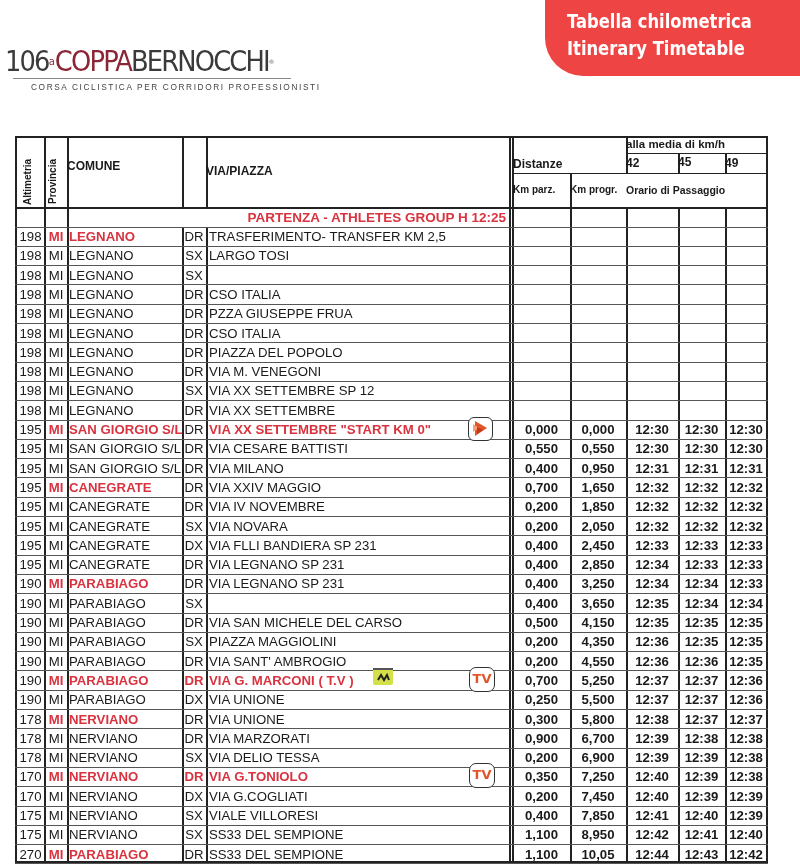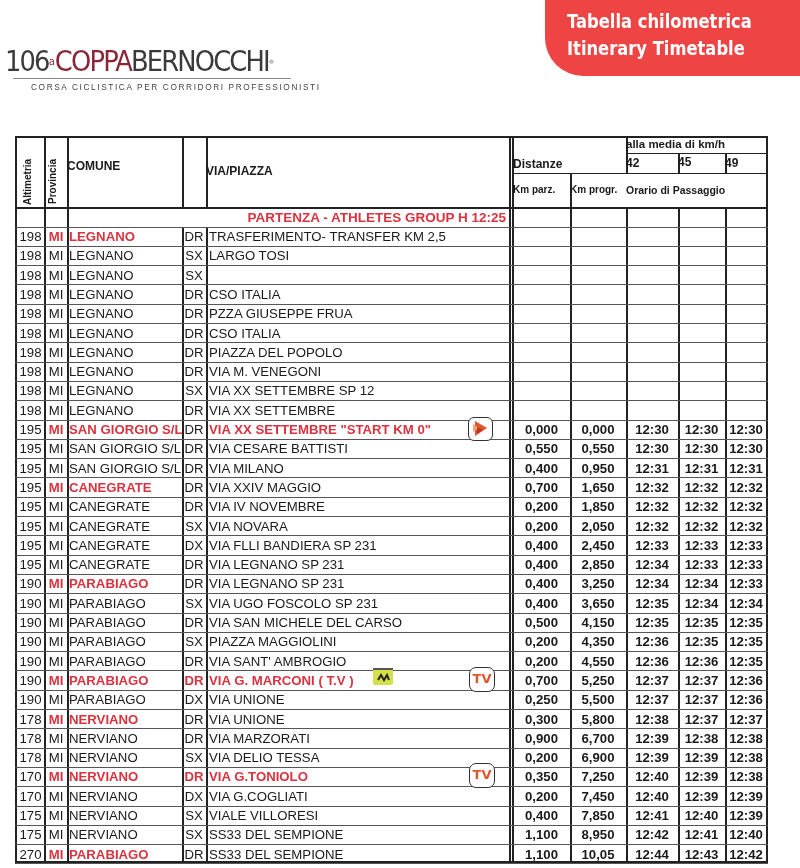--- a/index.html
+++ b/index.html
@@ -348,21 +348,20 @@
       <div class="c c-t42">12:34</div>
       <div class="c c-t45">12:34</div>
       <div class="c c-t49">12:33</div>
     </div>
     <div class="hline" style="left: 15px; width: 753px; top: 593.2px;"></div>
     <div class="row" style="top: 593.7px;">
       <div class="c c-alt">190</div>
       <div class="c c-prov">MI</div>
       <div class="c c-com">PARABIAGO</div>
       <div class="c c-dir">SX</div>
-      <div class="c c-via">VIA UGO FOSCOLO SP 231</div>
       <div class="c c-kp">0,400</div>
       <div class="c c-kg">3,650</div>
       <div class="c c-t42">12:35</div>
       <div class="c c-t45">12:34</div>
       <div class="c c-t49">12:34</div>
     </div>
     <div class="hline" style="left: 15px; width: 753px; top: 612.5px;"></div>
     <div class="row" style="top: 613px;">
       <div class="c c-alt">190</div>
       <div class="c c-prov">MI</div>

